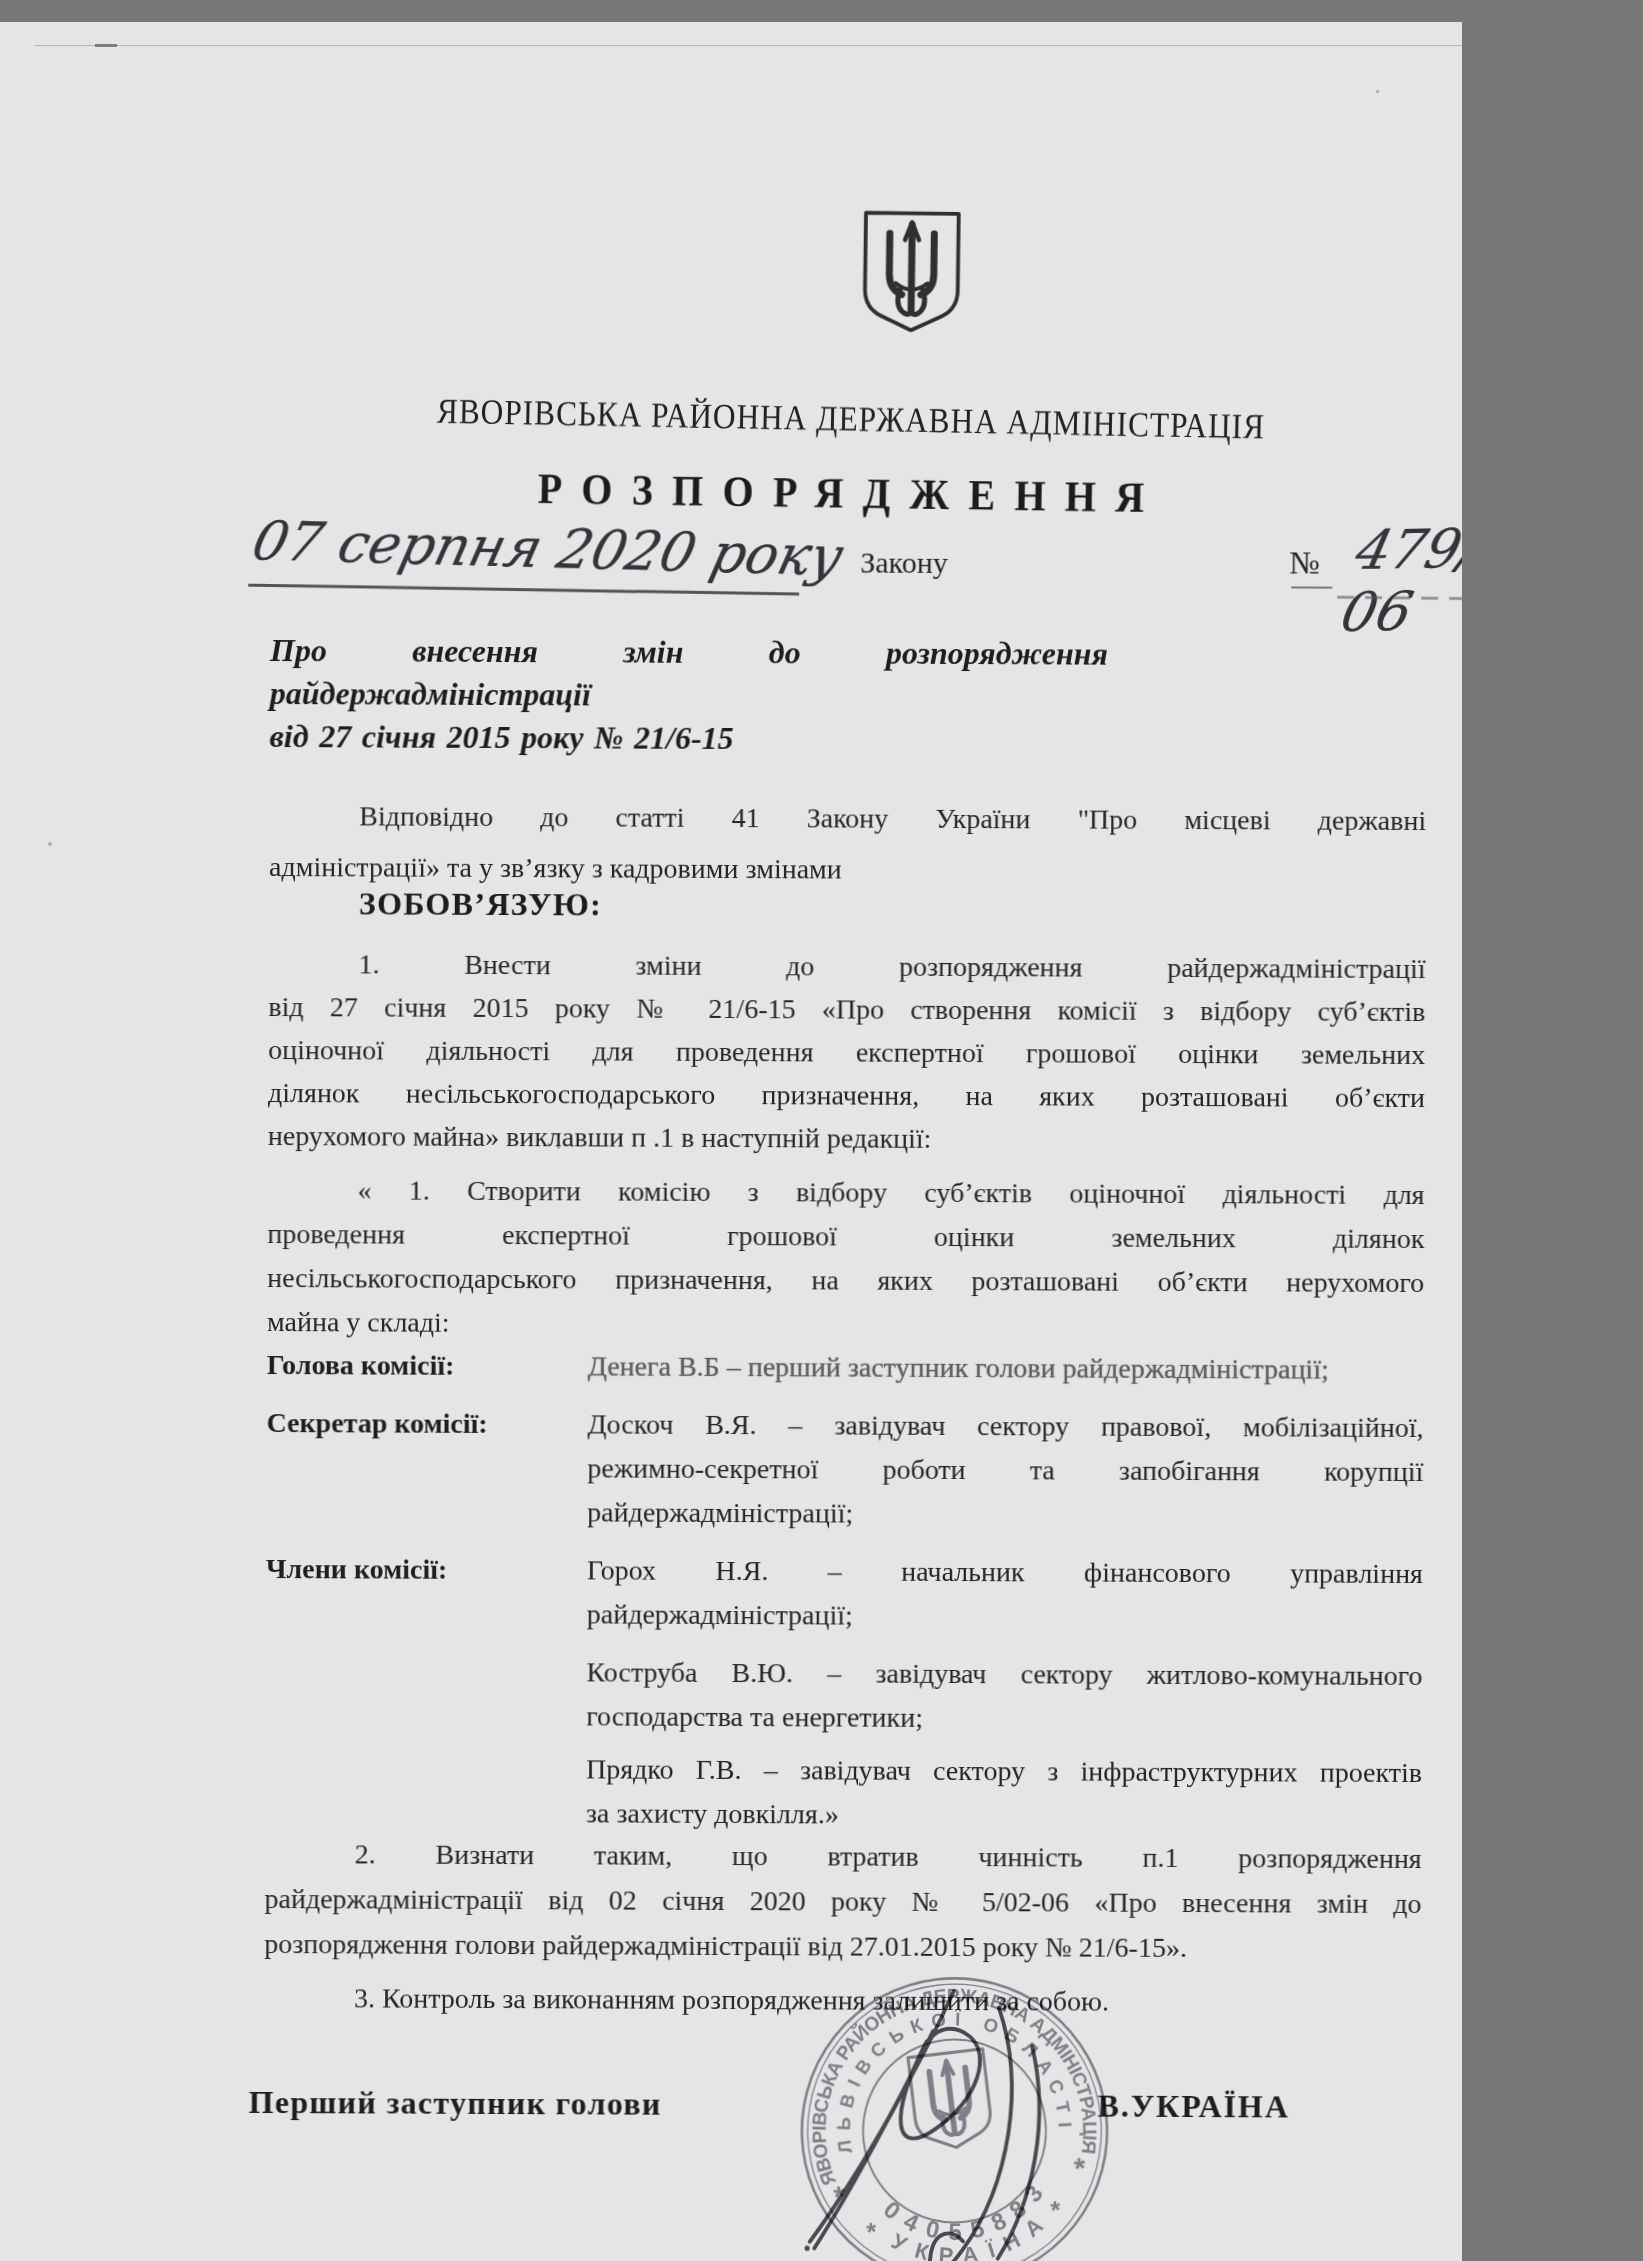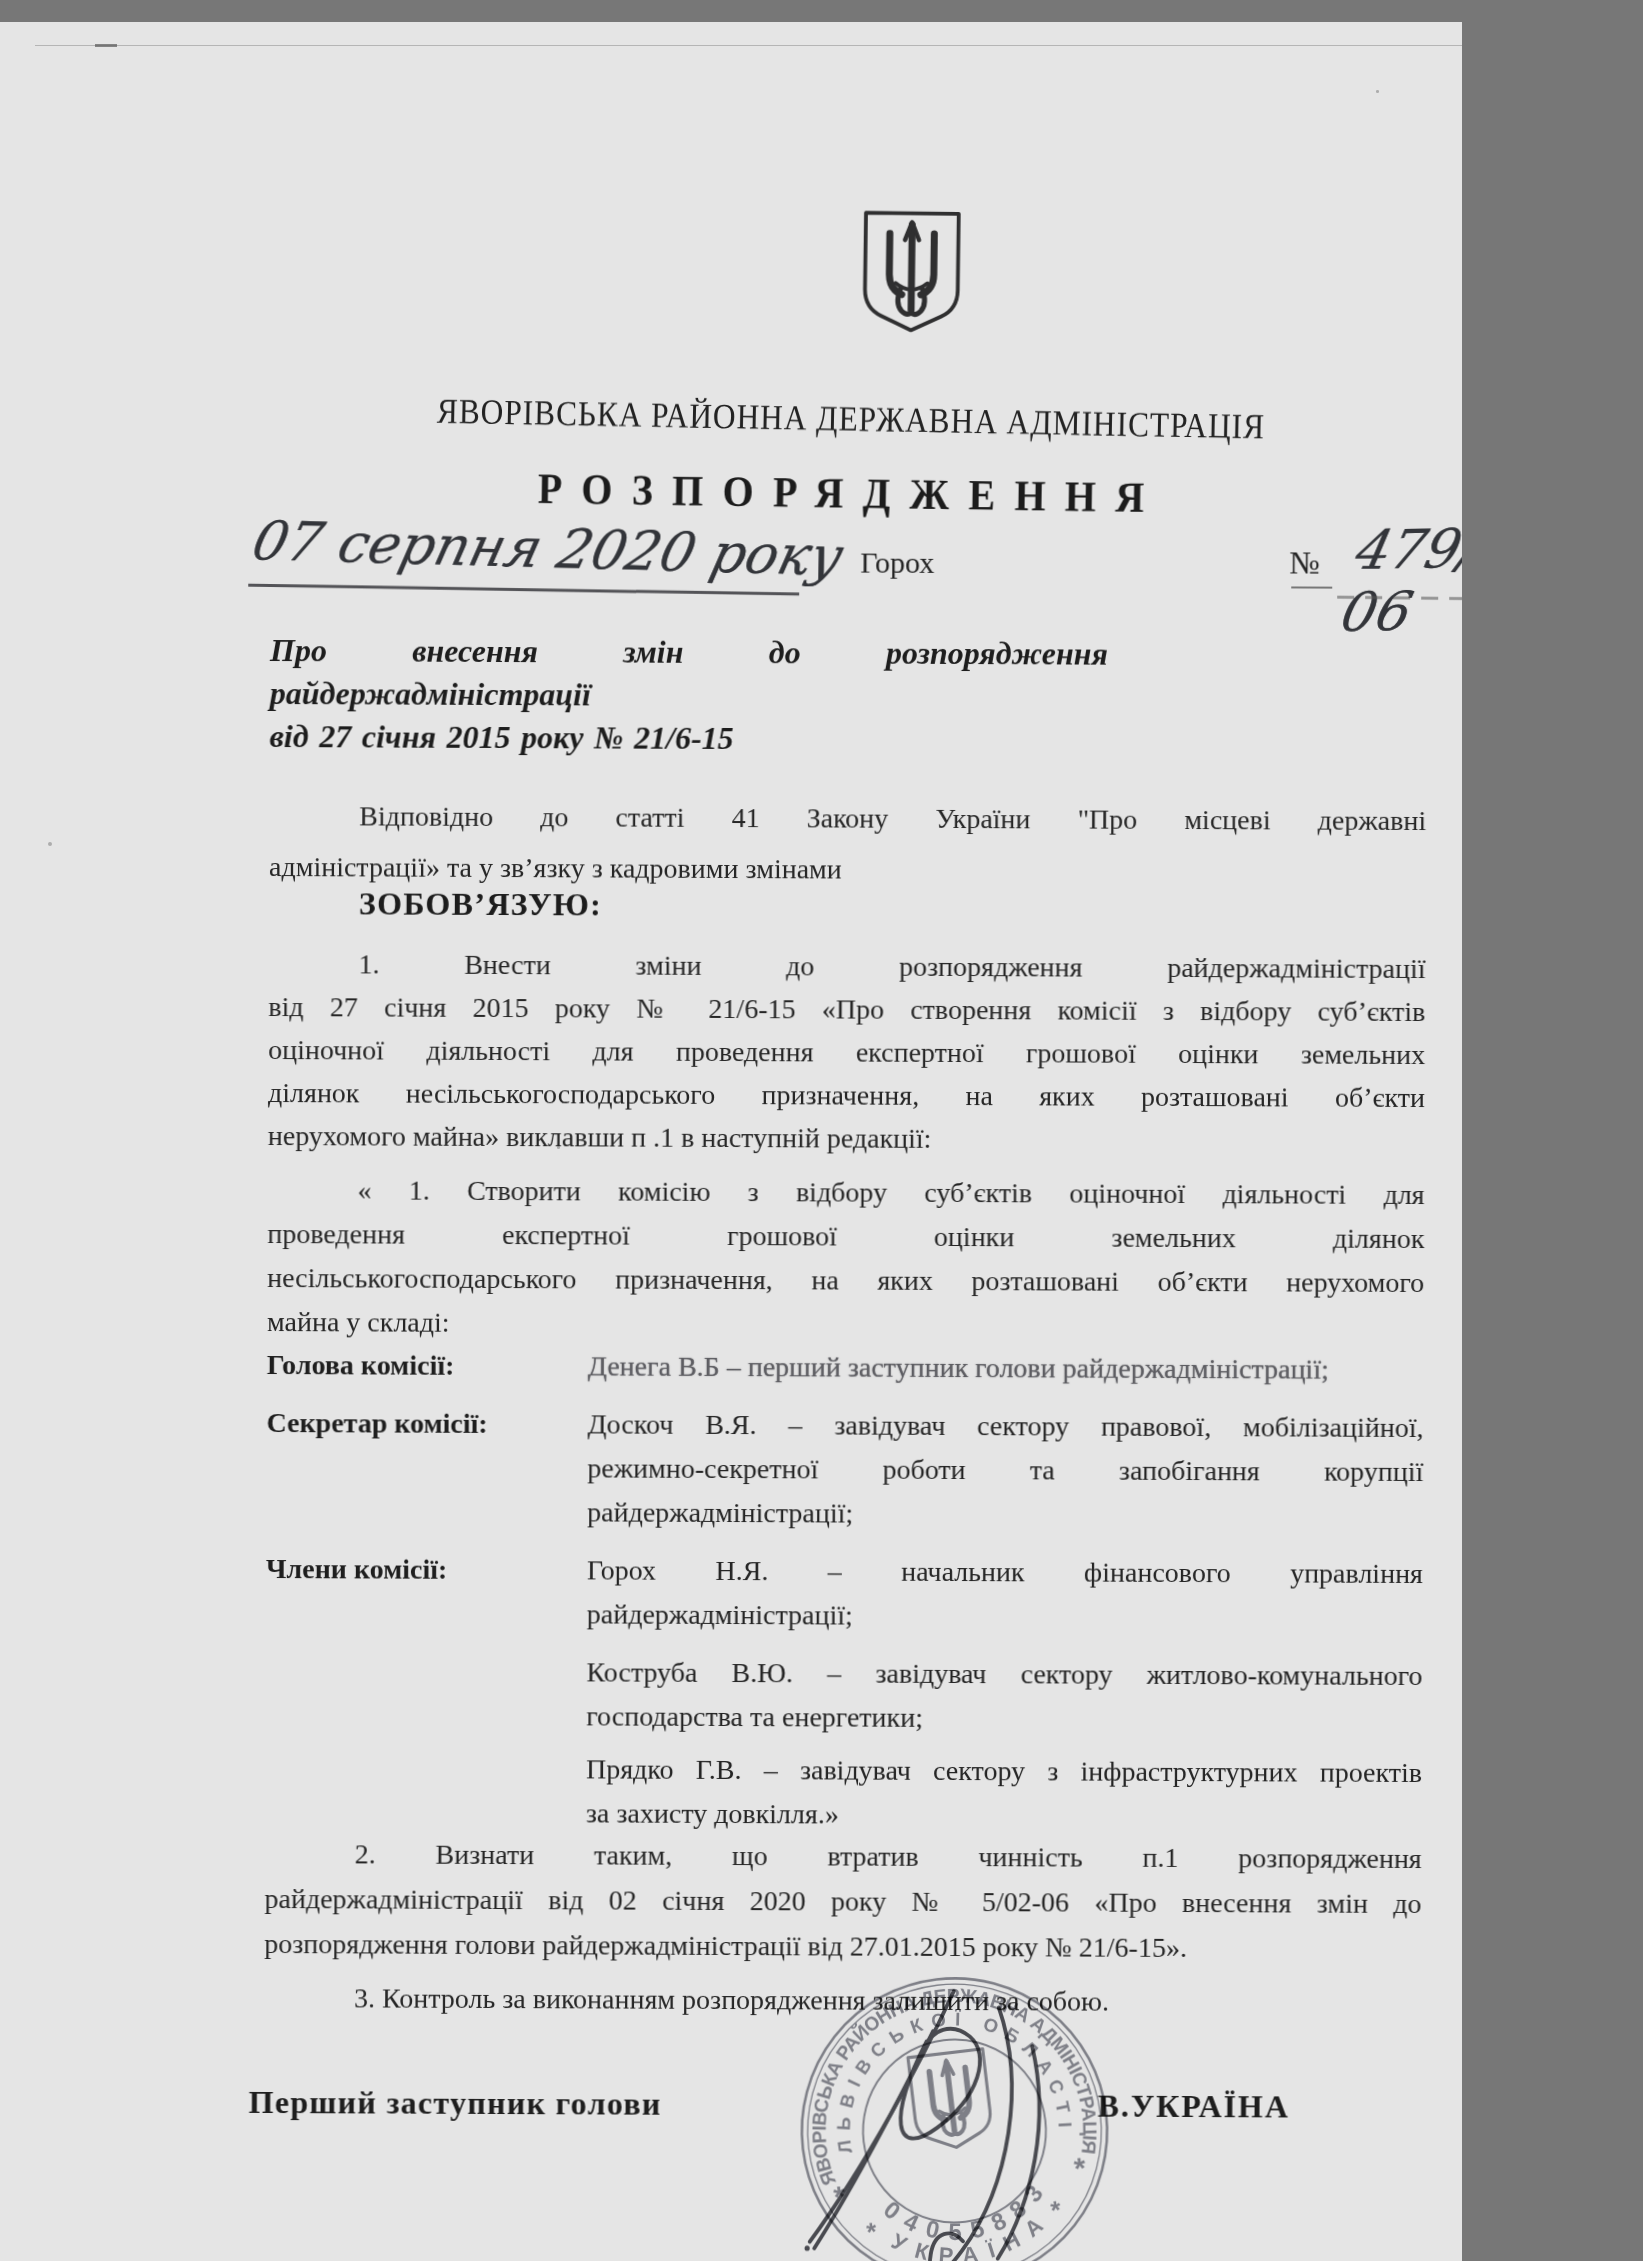--- a/index.html
+++ b/index.html
@@ -115,21 +115,21 @@
 
     <svg class="abs emblem" width="108" height="128" viewBox="0 0 170 200">
       <use href="#tryzub" stroke="#2f2f30"></use>
     </svg>
 
     <div class="abs org-name">ЯВОРІВСЬКА РАЙОННА ДЕРЖАВНА АДМІНІСТРАЦІЯ</div>
     <div class="abs doc-type">РОЗПОРЯДЖЕННЯ</div>
 
     <div class="abs hand date-hand">07 серпня 2020 року</div>
     <div class="abs date-underline"></div>
-    <div class="abs place">Горох</div>
+    <div class="abs place">Закону</div>
     <div class="abs num-label">№</div>
     <div class="abs num-label-underline"></div>
     <div class="abs hand num-hand">479/02-06</div>
     <div class="abs num-dashes"></div>
 
     <div class="abs doc-title">
         <div class="tl first">Про внесення змін до розпорядження</div>
         <div class="tl">райдержадміністрації</div>
         <div class="tl last">від 27 січня 2015 року № 21/6-15</div>
       </div>

